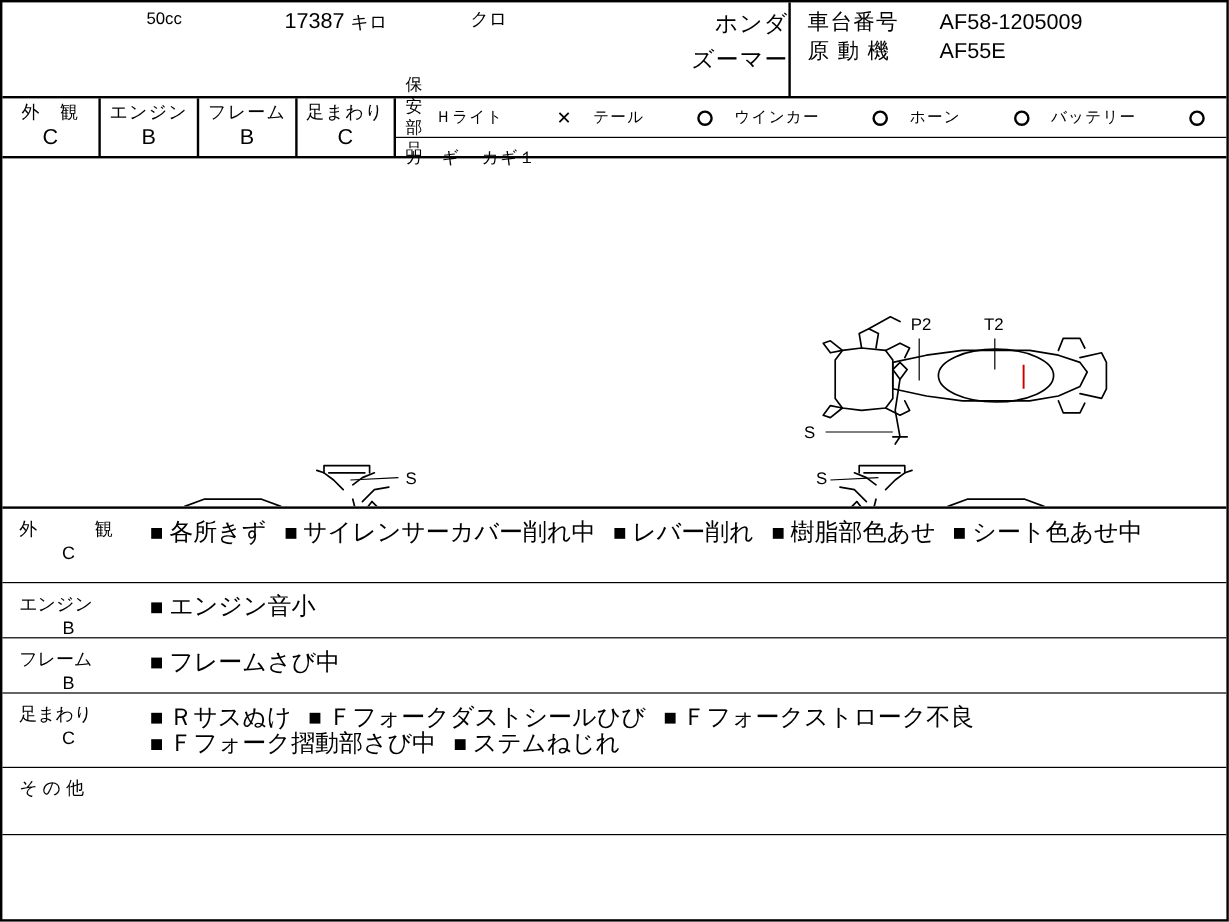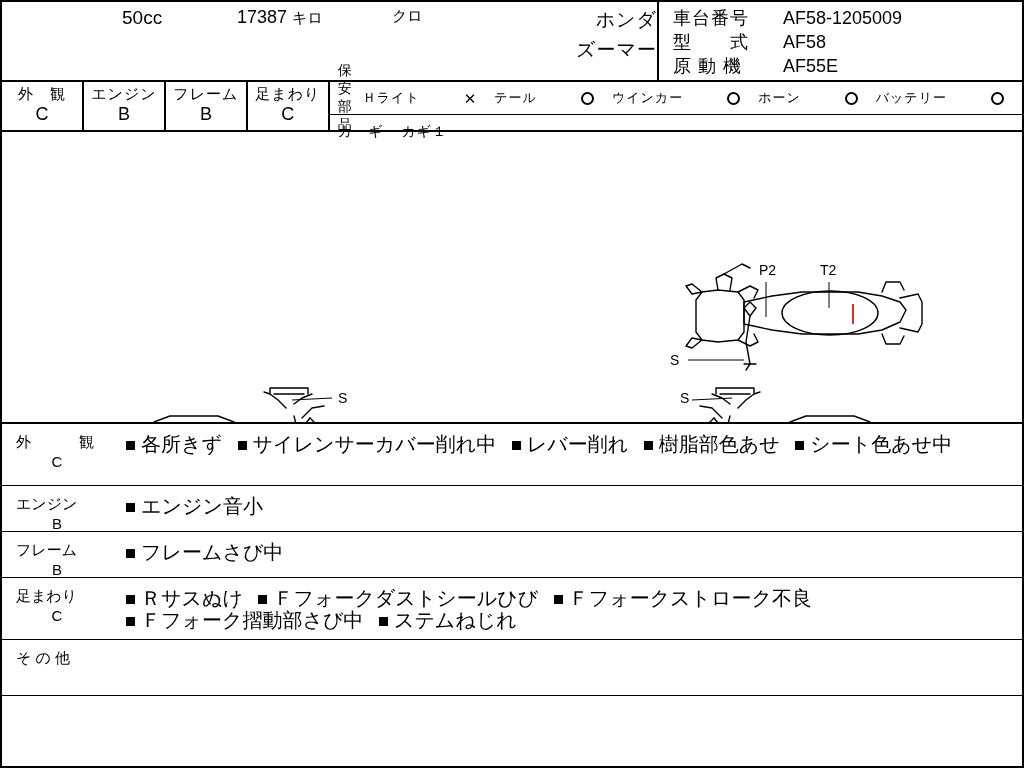--- a/index.html
+++ b/index.html
@@ -41,21 +41,21 @@
   }
   .model {
     font-size: 19px;
     letter-spacing: 1px;
     margin-top: 4px;
   }
   .disp {
     position: absolute;
     left: 120px;
     top: 5px;
-    font-size: 19px;
+    font-size: 14px;
   }
   .mileage {
     position: absolute;
     left: 235px;
     top: 5px;
     font-size: 18px;
   }
   .mileage-unit {
     font-size: 15px;
   }
@@ -233,24 +233,20 @@
       <div class="mileage">
         <span>17387</span>
         <span class="mileage-unit">キロ</span>
       </div>
       <div class="color">クロ</div>
     </div>
     <div class="header-right">
       <div class="hr-row">
         <div class="hr-label">車台番号</div>
         <div class="hr-value">AF58-1205009</div>
-      </div>
-      <div class="hr-row">
-        <div class="hr-label">型　　式</div>
-        <div class="hr-value">AF58</div>
       </div>
       <div class="hr-row">
         <div class="hr-label">原 動 機</div>
         <div class="hr-value">AF55E</div>
       </div>
     </div>
   </div>
 
   <div class="grades">
     <div class="grade-cell gc-exterior">

